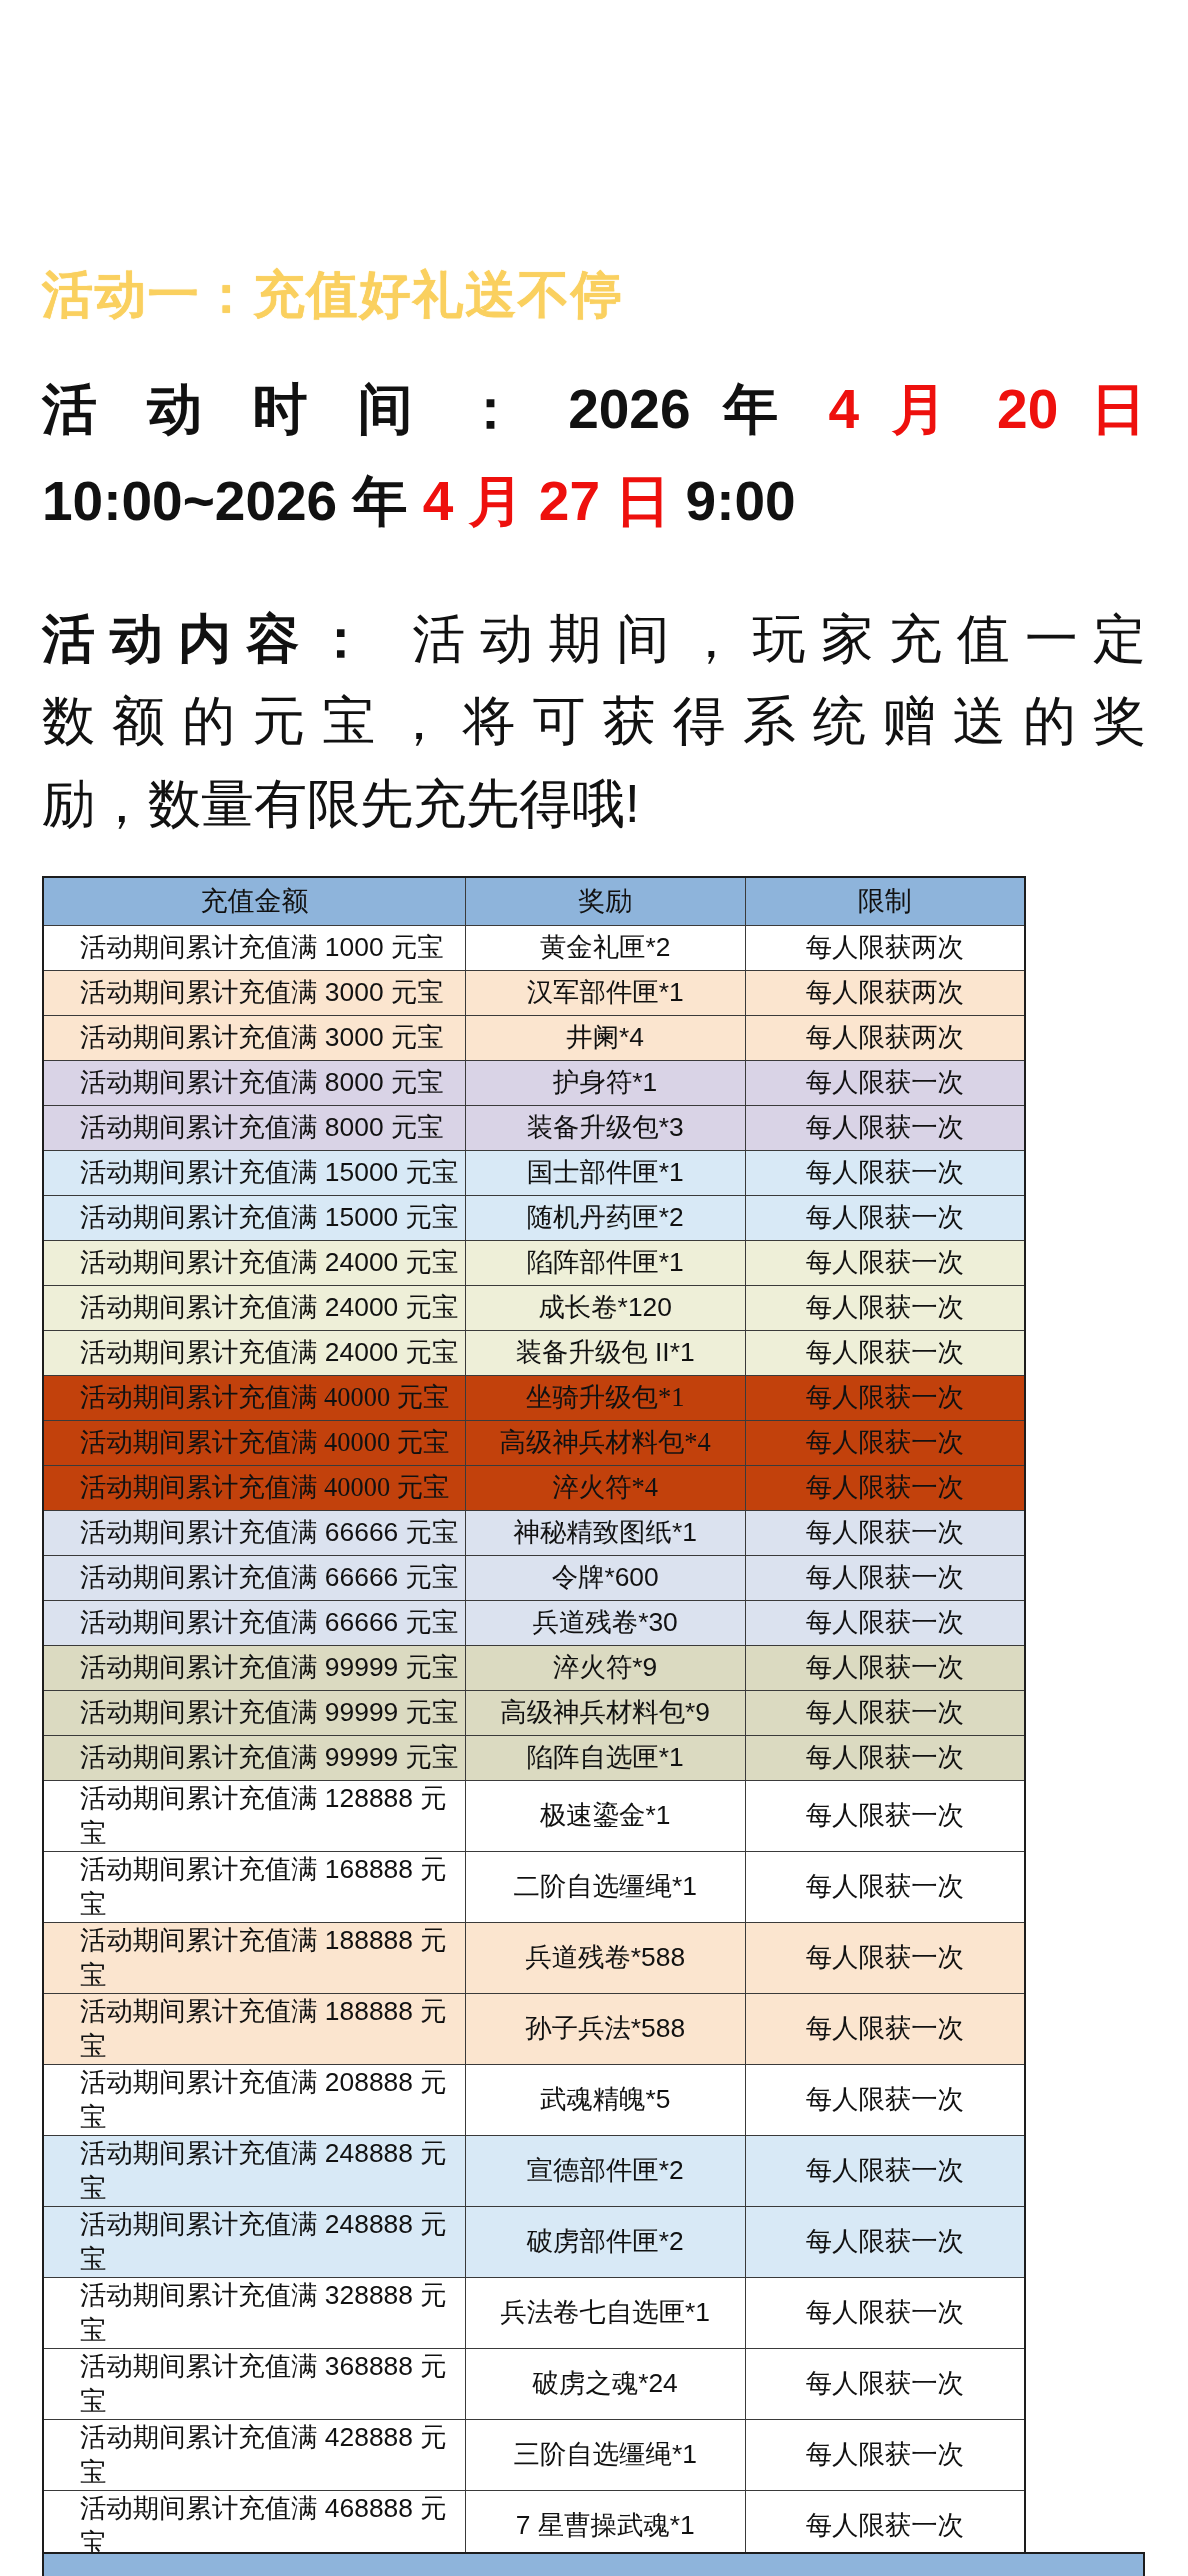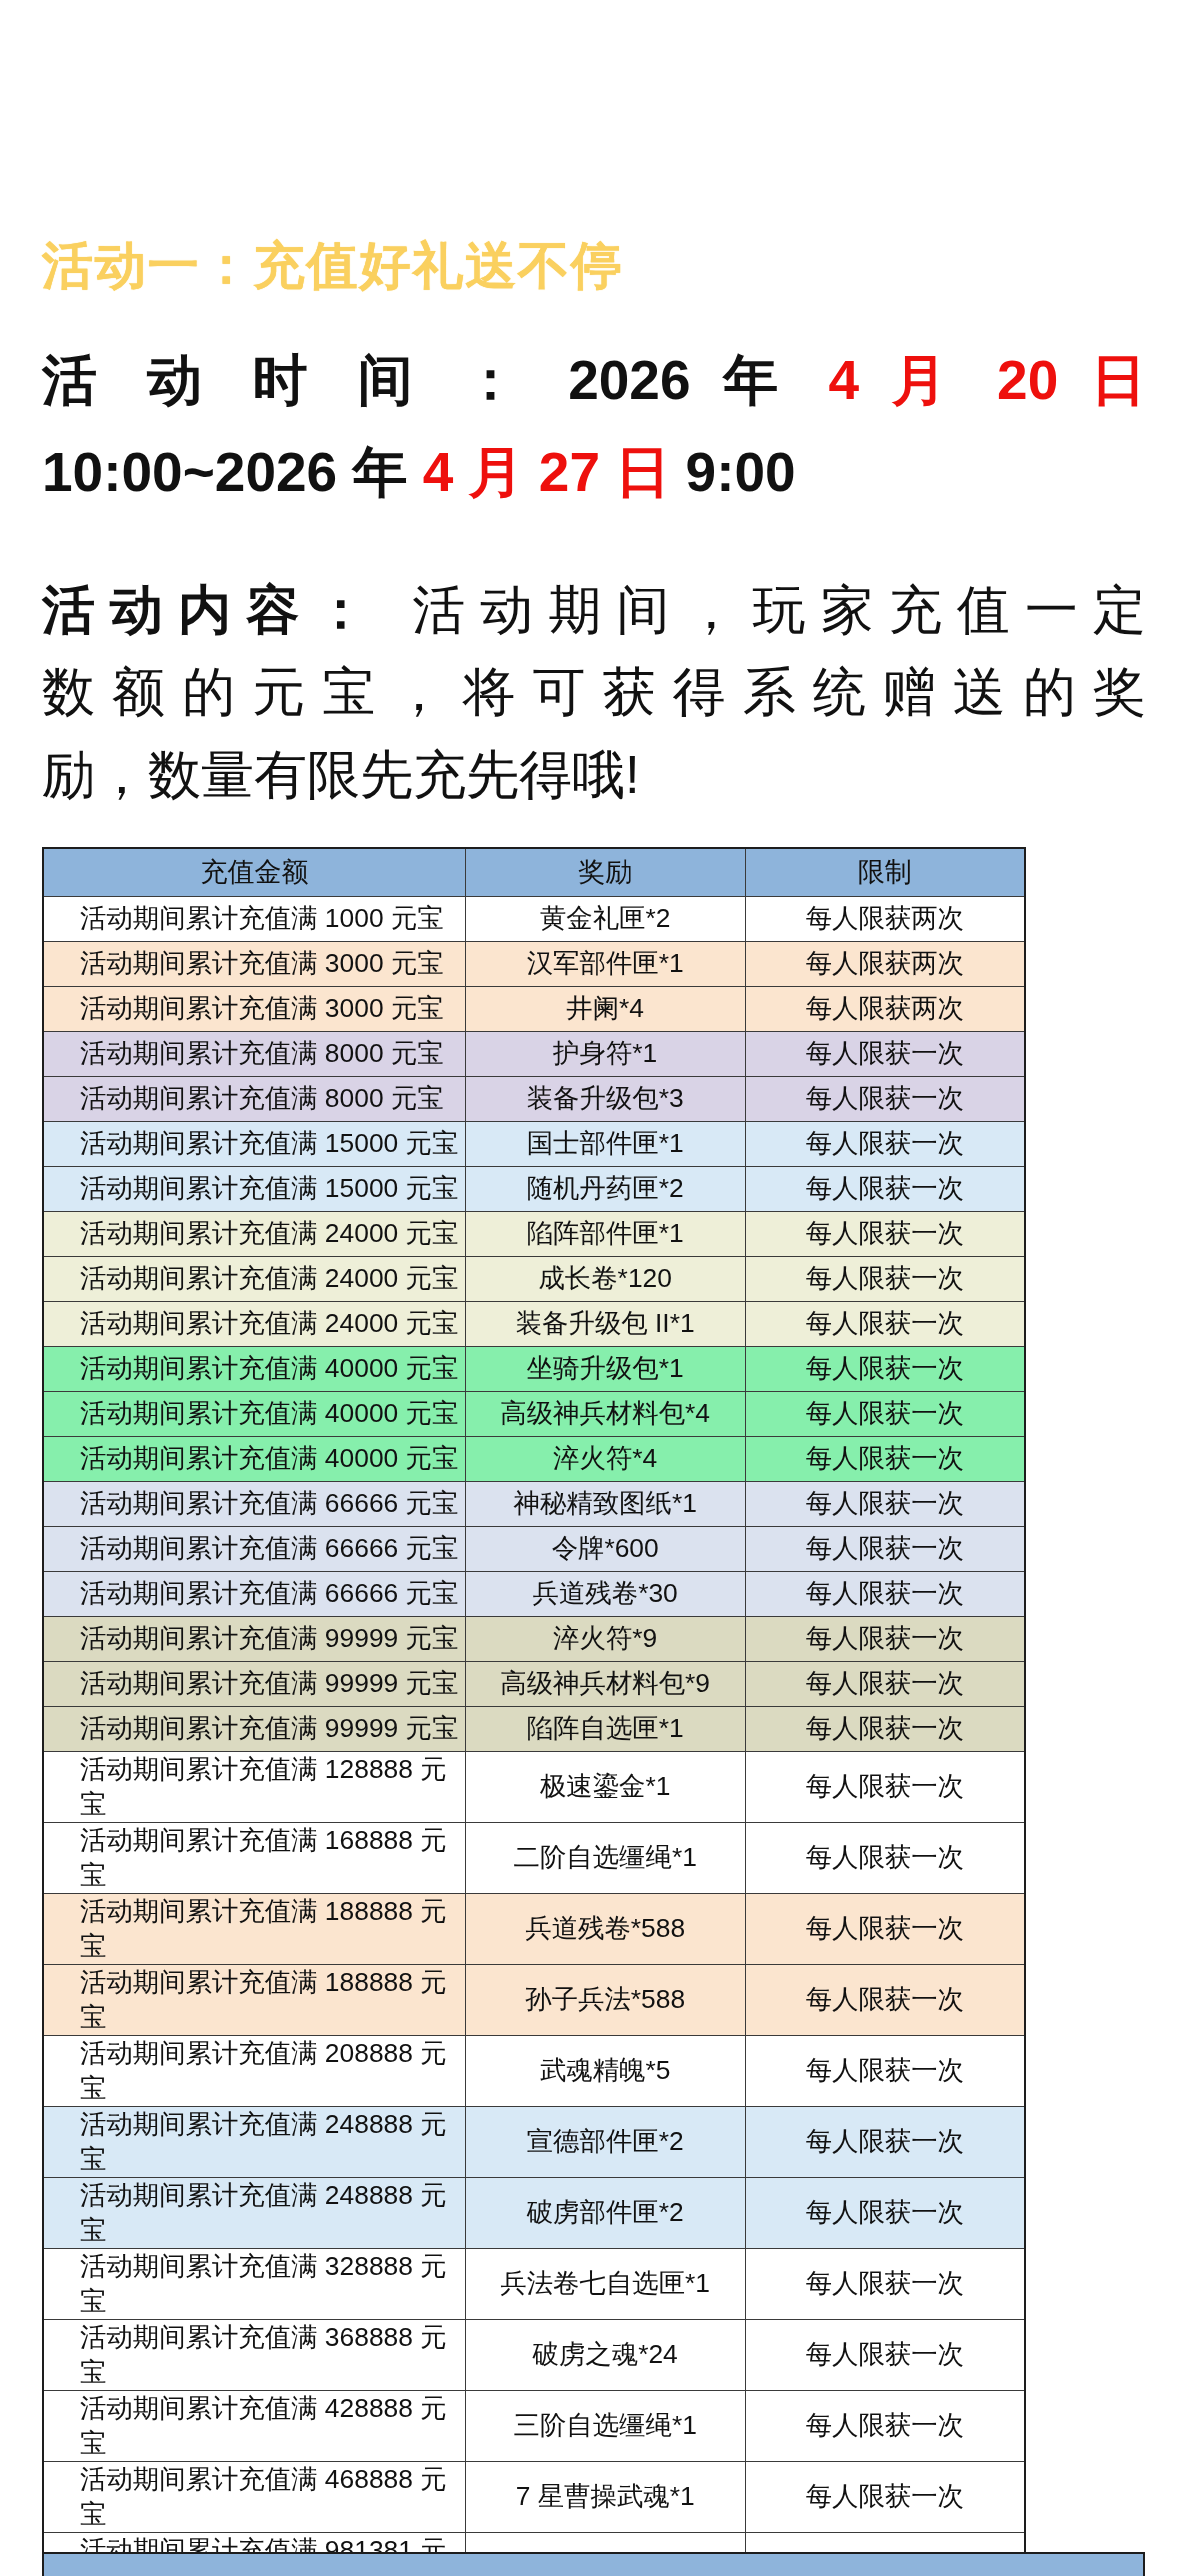--- a/index.html
+++ b/index.html
@@ -23,20 +23,21 @@
   .content-col {
     padding: 239px 42px 0 42px;
   }
   .activity-title {
     font-size: 51px;
     font-weight: bold;
     color: #FAD05F;
     letter-spacing: 1.9px;
     line-height: 1.05;
     text-shadow: 0 0 0.9px #f8c94a;
+    margin-top: 29px;
   }
   .time-line1 {
     margin-top: 57px;
     font-size: 55px;
     font-weight: bold;
     color: #111111;
     line-height: 1.1;
     text-align: justify;
     text-align-last: justify;
     white-space: normal;
@@ -93,21 +94,21 @@
   table.recharge tr.tall td { height: 151px; }
   col.c1 { width: 43%; }
   col.c2 { width: 28.5%; }
   col.c3 { width: 28.5%; }
   td.red { color: #E8201E; }
   tr.bg-white    { background: #FFFFFF; }
   tr.bg-peach    { background: #FBE5CF; }
   tr.bg-lavender { background: #D9D3E6; }
   tr.bg-blue     { background: #D8E9F6; }
   tr.bg-yellow   { background: #EEEFD8; }
-  tr.bg-pink     { background: #86efac; }
+  tr.bg-pink     { background: #c2410c; font-family: Liberation Serif, serif; }
   tr.bg-bluegray { background: #DBE2EF; }
   tr.bg-khaki    { background: #DBDAC1; }
   .next-table-partial {
     position: absolute;
     left: 42px;
     width: 1103px;
     bottom: 0;
     height: 24.5px;
     background: #8EB4DB;
     border: 2.8px solid #1d1d1d;

